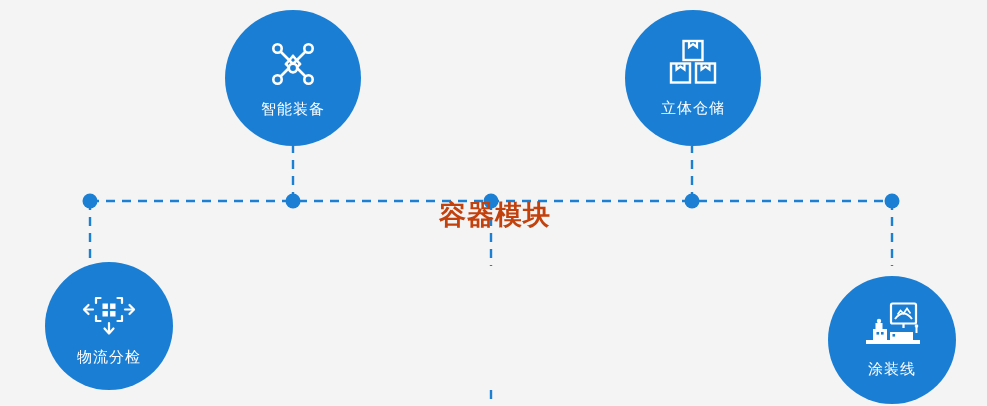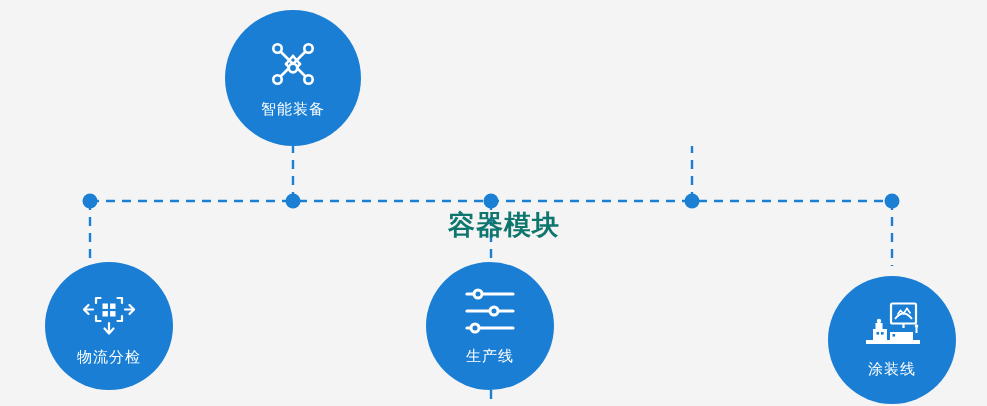--- a/index.html
+++ b/index.html
@@ -24,27 +24,27 @@
     position: absolute;
     left: 0;
     top: 0;
     width: 987px;
     height: 406px;
   }
   
   .watermark {
     position: absolute;
     left: 430px;
-    top: 210px;
+    top: 200px;
     width: 130px;
-    text-align: right;
+    text-align: center;
     font-size: 27px;
     font-weight: bold;
     letter-spacing: 1px;
-    color: #0f766e;
+    color: #c2410c;
     user-select: none;
     white-space: nowrap;
     line-height: 30px;
   }
   
   .node {
     position: absolute;
     border-radius: 50%;
     background: #1a7fd4;
     display: flex;
@@ -132,20 +132,38 @@
           <circle cx="41.5" cy="10.5" r="4.2"></circle>
           <circle cx="10.5" cy="41.5" r="4.2"></circle>
           <circle cx="41.5" cy="41.5" r="4.2"></circle>
           <circle cx="26" cy="30" r="4.2"></circle>
         </g>
       </svg>
     </span>
     <span class="node-label">智能装备</span>
   </div>
 
+  <div class="node top" id="node-liticangchu">
+    <span class="icon-wrap">
+      <svg width="52" height="50" viewBox="0 0 52 50" xmlns="http://www.w3.org/2000/svg">
+        <g fill="none" stroke="#ffffff" stroke-width="2.4">
+
+          <rect x="16.5" y="2" width="19" height="19"></rect>
+          <path d="M22 2 v6 l4 -3 l4 3 V2" stroke-width="2.2"></path>
+
+          <rect x="4" y="24.5" width="19" height="19"></rect>
+          <path d="M9.5 24.5 v6 l4 -3 l4 3 v-6" stroke-width="2.2"></path>
+
+          <rect x="29" y="24.5" width="19" height="19"></rect>
+          <path d="M34.5 24.5 v6 l4 -3 l4 3 v-6" stroke-width="2.2"></path>
+        </g>
+      </svg>
+    </span>
+    <span class="node-label">立体仓储</span>
+  </div>
 
   <div class="node bottom" id="node-wuliufenjian">
     <span class="icon-wrap">
       <svg width="54" height="50" viewBox="0 0 54 50" xmlns="http://www.w3.org/2000/svg">
         <g fill="none" stroke="#ffffff" stroke-width="2.2" stroke-linecap="round" stroke-linejoin="round">
 
           <path d="M18.5 12 H14 v5"></path>
           <path d="M35.5 12 H40 v5"></path>
           <path d="M14 30 v5 h4.5"></path>
           <path d="M40 30 v5 h-4.5"></path>
@@ -163,37 +181,20 @@
           <rect x="20.5" y="17.5" width="5.4" height="5.4"></rect>
           <rect x="28.1" y="17.5" width="5.4" height="5.4"></rect>
           <rect x="20.5" y="25.1" width="5.4" height="5.4"></rect>
           <rect x="28.1" y="25.1" width="5.4" height="5.4"></rect>
         </g>
       </svg>
     </span>
     <span class="node-label">物流分检</span>
   </div>
 
-  <div class="node bottom" id="node-shengchanxian">
-    <span class="icon-wrap">
-      <svg width="52" height="48" viewBox="0 0 52 48" xmlns="http://www.w3.org/2000/svg">
-        <g stroke="#ffffff" stroke-width="3.2" stroke-linecap="round" fill="none">
-          <line x1="3" y1="7" x2="49" y2="7"></line>
-          <line x1="3" y1="24" x2="49" y2="24"></line>
-          <line x1="3" y1="41" x2="49" y2="41"></line>
-        </g>
-        <g fill="#1a7fd4" stroke="#ffffff" stroke-width="3">
-          <circle cx="14" cy="7" r="4"></circle>
-          <circle cx="30" cy="24" r="4"></circle>
-          <circle cx="11" cy="41" r="4"></circle>
-        </g>
-      </svg>
-    </span>
-    <span class="node-label">生产线</span>
-  </div>
 
   <div class="node bottom" id="node-tuzhuangxian">
     <span class="icon-wrap">
       <svg width="58" height="46" viewBox="0 0 58 46" xmlns="http://www.w3.org/2000/svg">
 
         <g fill="none" stroke="#ffffff" stroke-width="2.2">
           <rect x="28" y="1.5" width="25" height="20" rx="1.5"></rect>
         </g>
         <path d="M32 17 q8.5 -11 17 0" fill="none" stroke="#ffffff" stroke-width="2"></path>
         <path d="M34.5 12.5 l3 -4 l3 3 l3.5 -5 l3.5 5" fill="none" stroke="#ffffff" stroke-width="1.6"></path>

